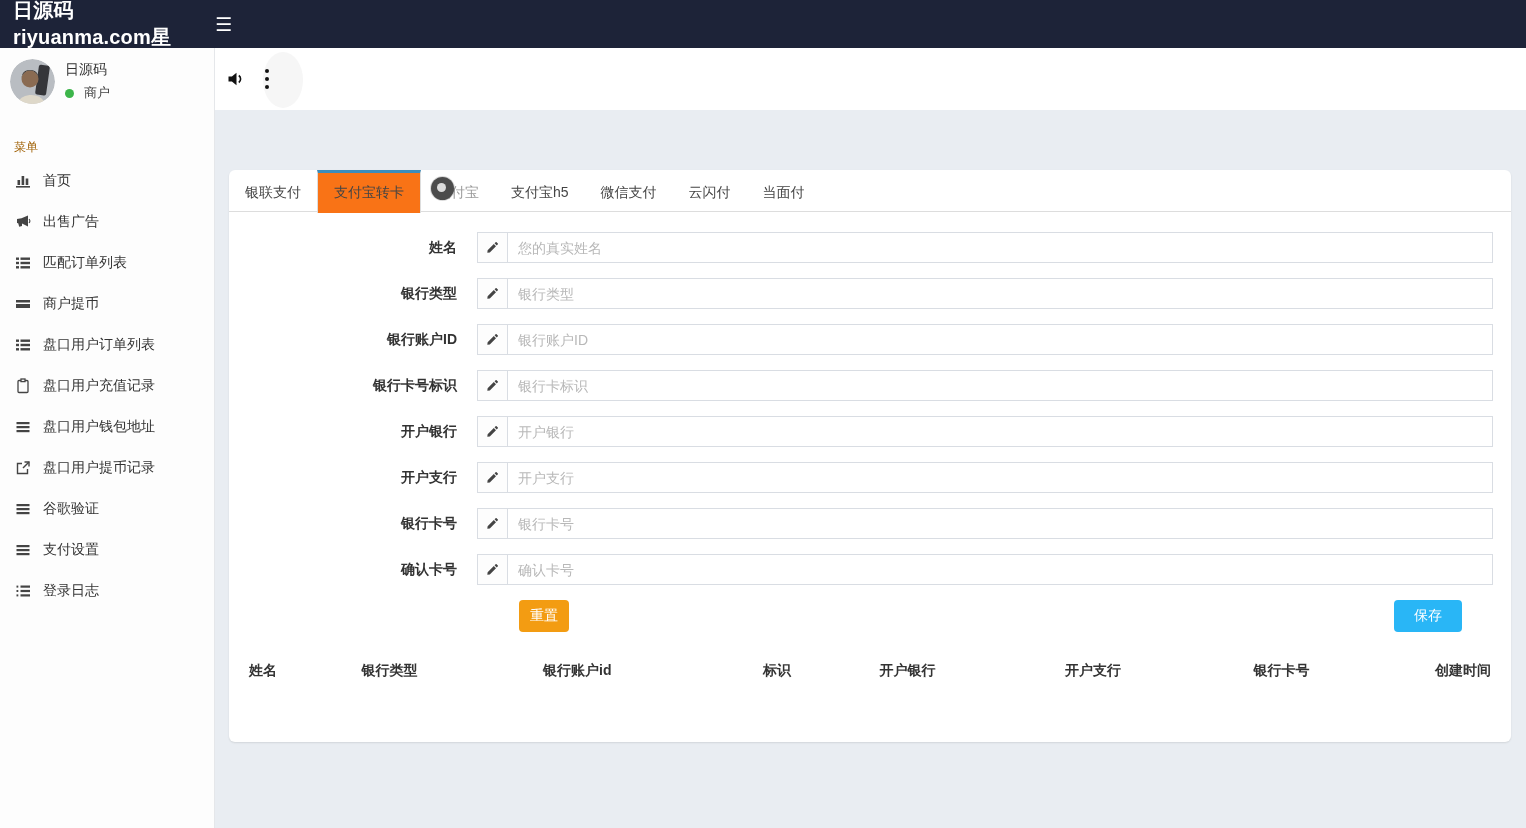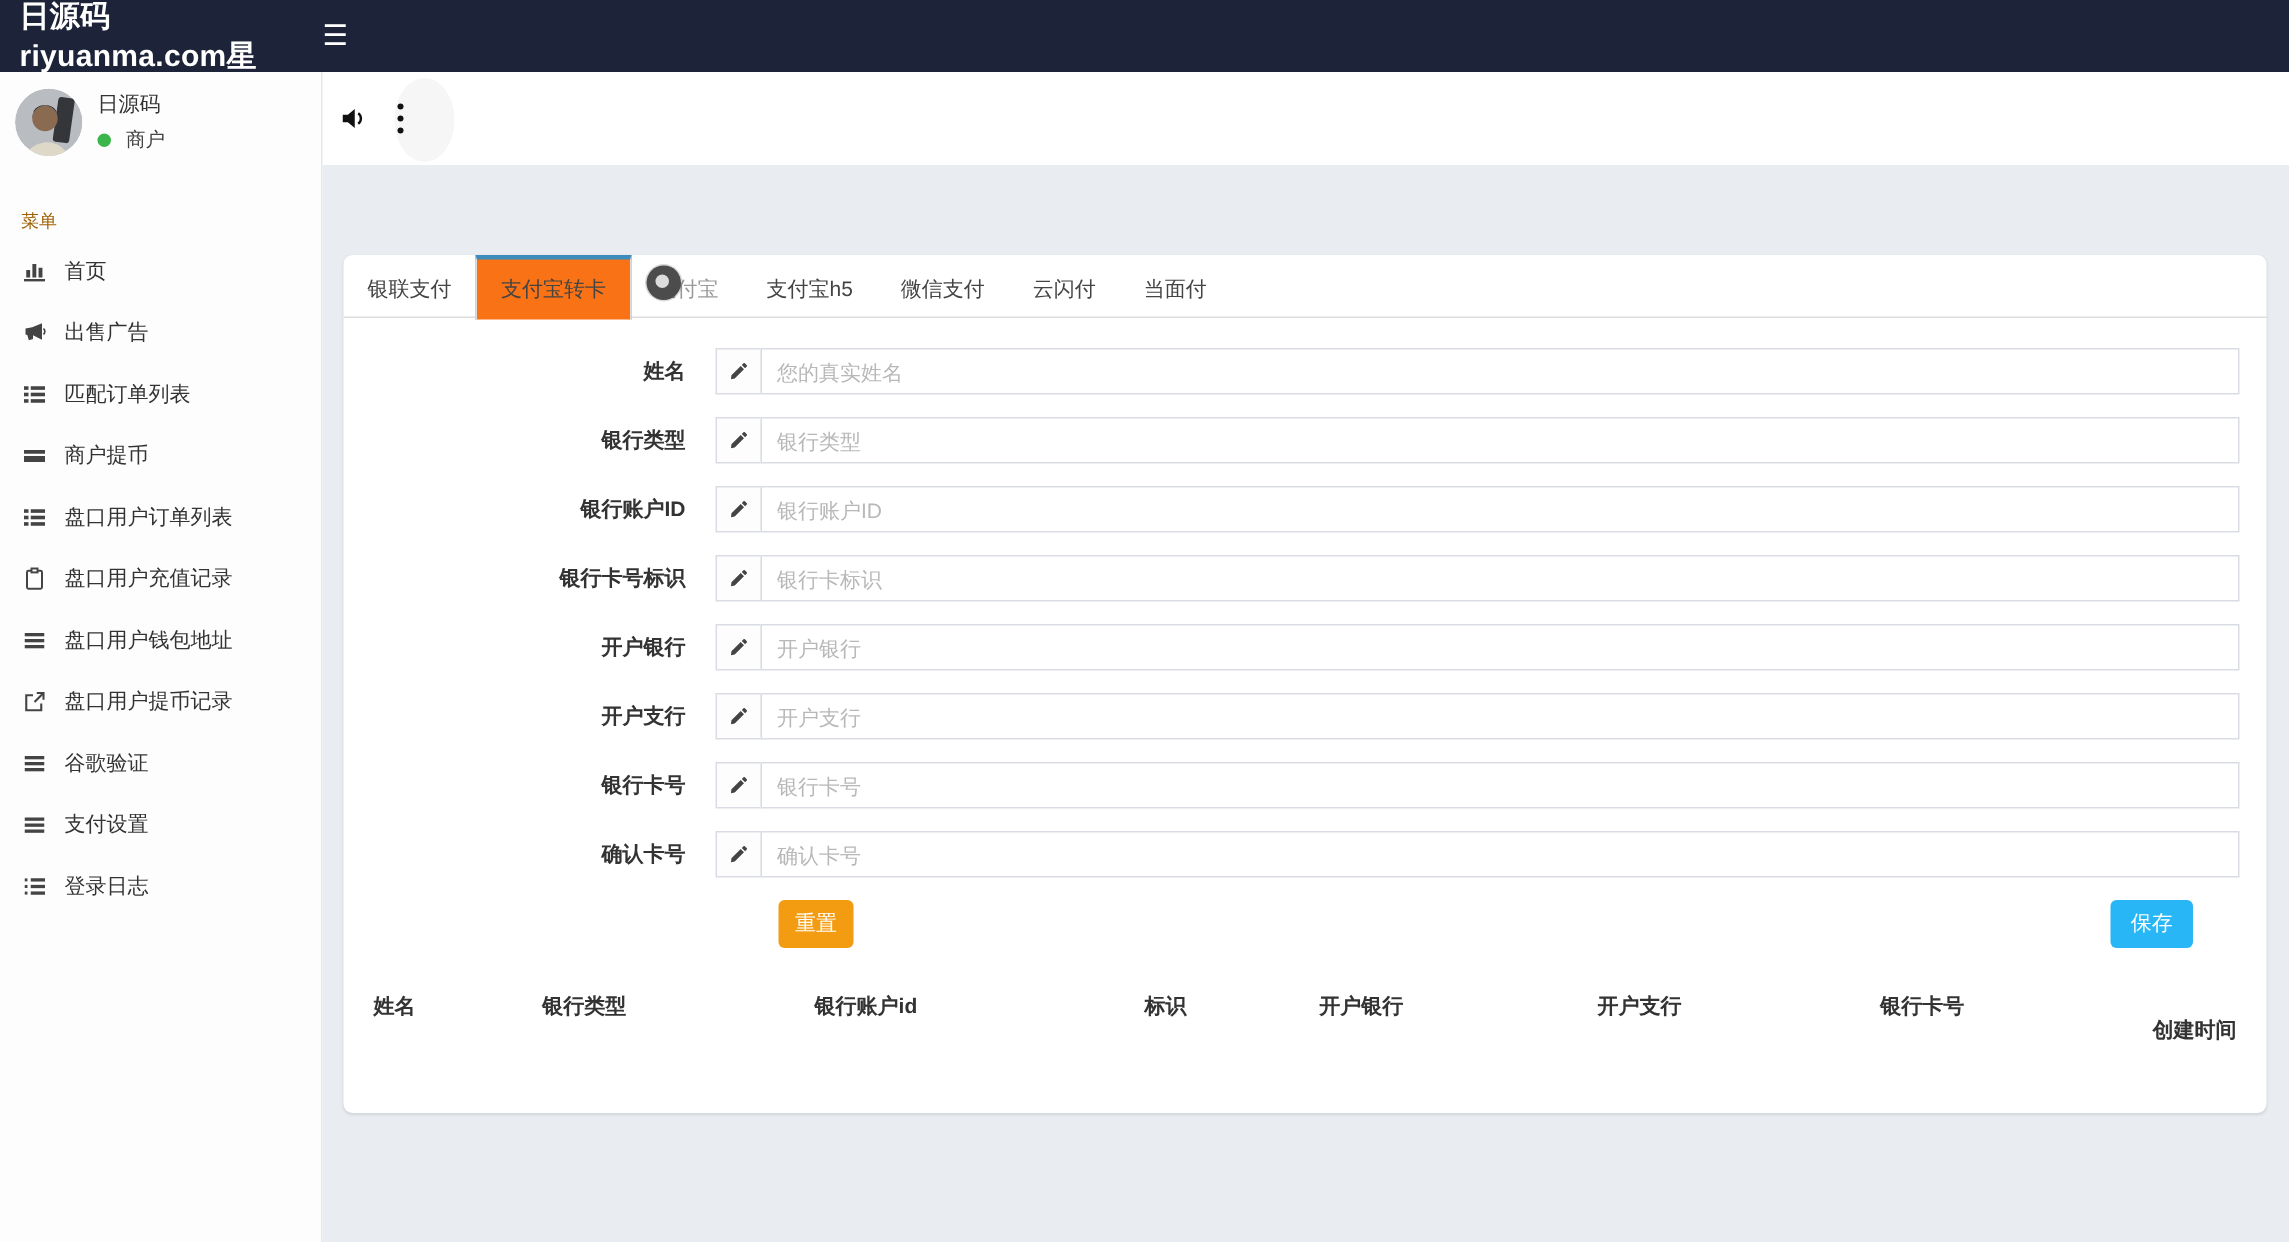--- a/index.html
+++ b/index.html
@@ -71,27 +71,27 @@
     flex:1; border:1px solid #d9dde3; margin-left:-1px; padding:0 10px;
     font-size:14px; color:#333; outline:none; background:#fff;
     font-family:"Liberation Sans","DejaVu Sans",sans-serif;
   }
   .field::placeholder { color:#b8b8b8; opacity:1; }
   
   .btn-row { display:flex; margin-top:8px; padding-left:290px; padding-right:31px; }
   .btn { border:none; border-radius:4px; color:#fff; font-size:14px; height:32px; cursor:pointer;
          font-family:"Liberation Sans","DejaVu Sans",sans-serif; }
   .btn-reset { background:#f39c12; width:50px; }
-  .btn-save { background:#29b6f6; width:55px; margin-left:auto; }
+  .btn-save { background:#29b6f6; width:68px; margin-left:auto; }
   
   .theader { display:flex; margin-top:30px; padding:0 20px; font-weight:bold; font-size:14px; color:#333; }
   .th { white-space:nowrap; }
   .th.c1{width:114px;} .th.c2{width:184px;} .th.c3{width:223px;} .th.c4{width:118px;}
   .th.c5{width:188px;} .th.c6{width:191px;} .th.c7{width:184px;}
-  .th.c8{flex:1; margin-top:16px;}
+  .th.c8{flex:1; }
   
   .click-marker {
     position:absolute; left:431px; top:177px; width:23px; height:23px; border-radius:50%;
     background:#4c4c4c; box-shadow:0 0 0 1px rgba(0,0,0,.15); z-index:40;
   }
   .click-marker::after {
     content:""; position:absolute; left:6px; top:6px; width:9px; height:9px;
     border-radius:50%; background:#dcdcdc;
   }
 </style>

